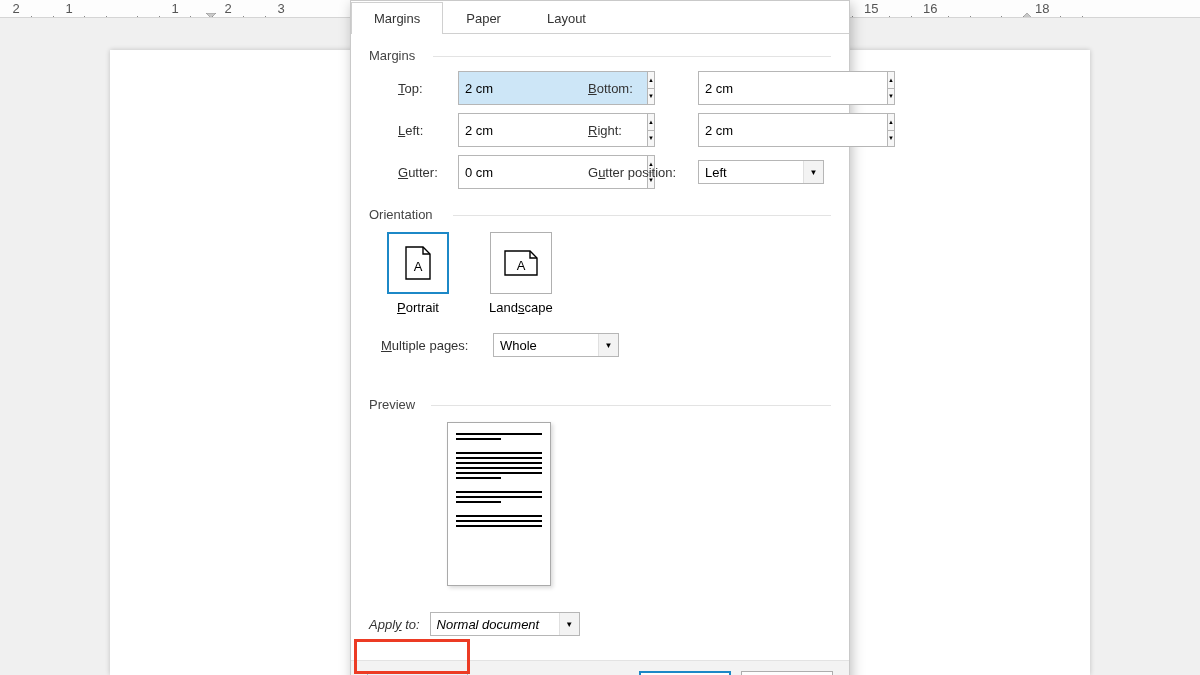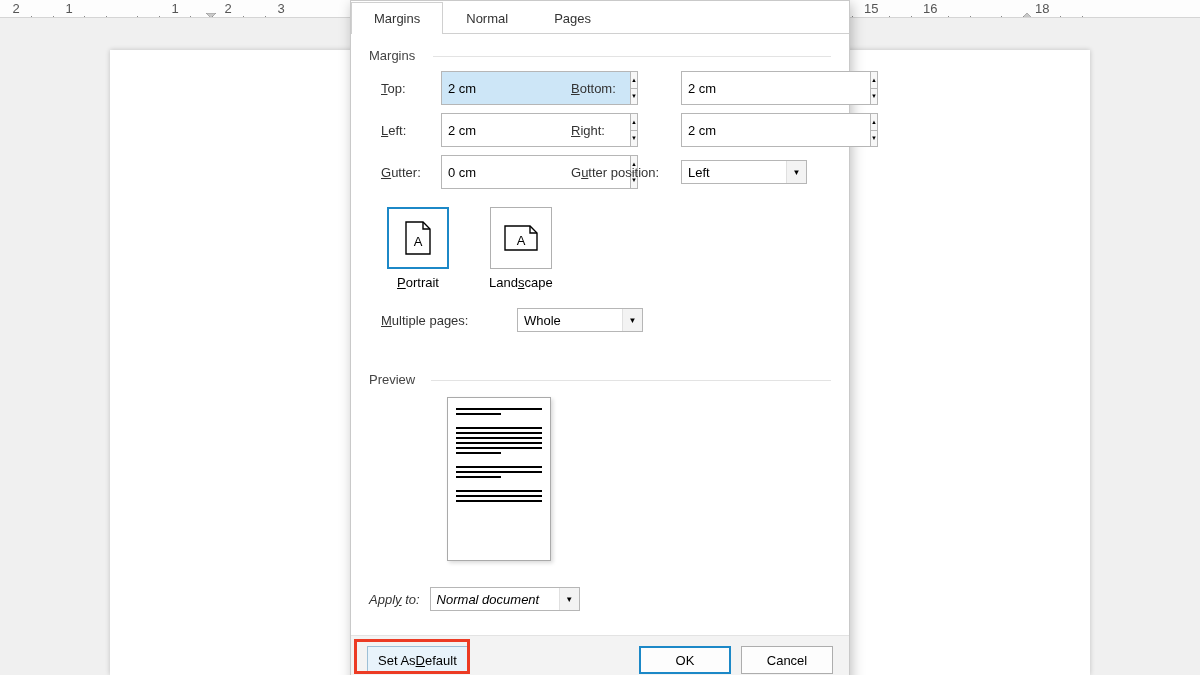--- a/index.html
+++ b/index.html
@@ -23,21 +23,21 @@
   .dialog { position: absolute; top: 0; left: 350px; width: 500px; background: #fff; border: 1px solid #c9c9c9; box-shadow: 2px 4px 12px rgba(0,0,0,0.25); }
   .tabs { display: flex; border-bottom: 1px solid #d0d0d0; background: #fff; }
   .tab { padding: 8px 22px; font-size: 13px; color: #333; cursor: pointer; border: 1px solid transparent; border-bottom: none; position: relative; top: 1px; }
   .tab.active { border-color: #d0d0d0; background: #fff; }
 
   .dlg-body { padding: 14px 18px 10px 18px; }
 
   .section-title { font-size: 13px; color: #444; margin-bottom: 6px; position: relative; }
   .section-title::after { content: ""; position: absolute; top: 50%; height: 1px; background: #e3e3e3; margin-left: 6px; right: 0; left: var(--lw, 60px); }
 
-  .margins-grid { display: grid; grid-template-columns: 60px 130px 110px 130px; row-gap: 8px; align-items: center; margin: 8px 0 18px 12px; }
+  .margins-grid { display: grid; grid-template-columns: 60px 130px 110px 130px; row-gap: 8px; align-items: center; margin: 8px 0 18px 29px; }
   .fld-label { color: #333; }
   .fld-label u { text-decoration: underline; }
 
   .spinner { display: flex; width: 126px; }
   .spinner input { flex: 1; height: 24px; border: 1px solid #b6b6b6; border-right: none; padding: 16px 6px; font-size: 13px; }
   .spinner input.sel { background: #cde6f7; }
   .spin-btns { display: flex; flex-direction: column; width: 18px; border: 1px solid #b6b6b6; }
   .spin-btns div { flex: 1; display: flex; align-items: center; justify-content: center; font-size: 6px; background: #f7f7f7; cursor: pointer; }
   .spin-btns div:first-child { border-bottom: 1px solid #b6b6b6; }
 
@@ -47,21 +47,21 @@
   .orient-row { display: flex; gap: 40px; margin: 10px 0 18px 18px; }
   .orient-item { display: flex; flex-direction: column; align-items: center; gap: 6px; cursor: pointer; }
   .orient-box { width: 62px; height: 62px; border: 1px solid #b0b0b0; display: flex; align-items: center; justify-content: center; background: #fff; }
   .orient-box.sel { border: 2px solid #1c88c7; }
   .orient-icon { display: flex; align-items: center; justify-content: center; }
   .orient-icon.p { width: 26px; height: 34px; }
   .orient-icon.l { width: 34px; height: 26px; }
   .orient-icon svg { display: block; }
   .orient-label { font-size: 13px; text-align: center; }
 
-  .pages-row { display: flex; align-items: center; gap: 28px; margin: 10px 0 40px 12px; }
+  .pages-row { display: flex; align-items: center; gap: 4px; margin: 10px 0 40px 12px; }
 
   .preview-box { width: 104px; height: 164px; border: 1px solid #aaa; background: #fff; margin: 10px 0 18px 78px; padding: 10px 8px; display: flex; flex-direction: column; gap: 3px; box-shadow: 2px 2px 4px rgba(0,0,0,0.15); }
   .preview-box .ln { height: 2px; background: #000; }
   .preview-box .ln.short { width: 52%; }
   .preview-box .gap { height: 6px; }
 
   .apply-row { display: flex; align-items: center; gap: 10px; padding: 8px 0 14px 0; font-style: italic; }
 
   .dlg-footer { display: flex; align-items: center; padding: 10px 16px; background: #f3f3f3; border-top: 1px solid #e3e3e3; gap: 10px; }
   .btn { height: 28px; border: 1px solid #adadad; background: #fdfdfd; cursor: pointer; font-size: 13px; display: inline-flex; align-items: center; justify-content: center; padding: 0 10px; }
@@ -109,22 +109,22 @@
       </svg>
   </div>
 </div>
 
 <div class="doc-page"></div>
 
 <div class="dialog">
 
   <div class="tabs">
     <div class="tab active">Margins</div>
-    <div class="tab">Normal</div>
-    <div class="tab">Pages</div>
+    <div class="tab">Paper</div>
+    <div class="tab">Layout</div>
   </div>
 
   <div class="dlg-body">
 
     <div class="section-title" style="--lw:58px">Margins</div>
     <div class="margins-grid">
       <div class="fld-label"><u>T</u>op:</div>
       <div class="spinner">
         <input class="sel" value="2 cm" style="">
         <div class="spin-btns">
@@ -166,20 +166,21 @@
             <div>▼</div>
           </div>
       </div>
       <div class="fld-label">G<u>u</u>tter position:</div>
       <div class="select">
         <span>Left</span>
         <div class="caret">▼</div>
       </div>
     </div>
 
+    <div class="section-title" style="--lw:78px">Orientation</div>
     <div class="orient-row">
       <div class="orient-item">
         <div class="orient-box sel">
           <div class="orient-icon p">
             <svg width="26" height="34" viewBox="0 0 26 34">
                 <path d="M1 1 h17 l7 7 v25 h-24 z" fill="#fff" stroke="#000" stroke-width="1.4"></path>
                 <path d="M18 1 v7 h7" fill="none" stroke="#000" stroke-width="1.4"></path>
                 <text x="13" y="25" font-family="Times New Roman, serif" font-size="20" text-anchor="middle" fill="#000">A</text>
               </svg>
           </div>

